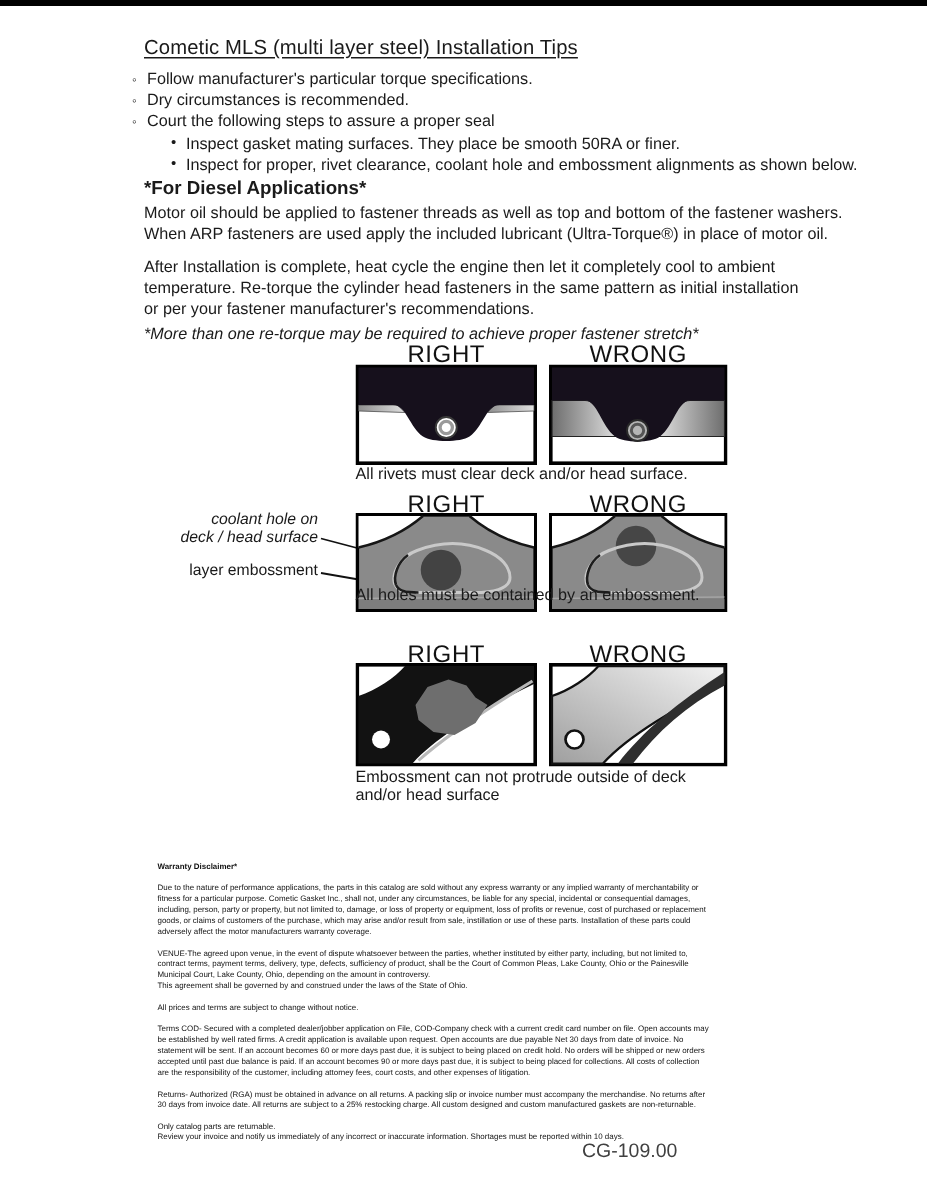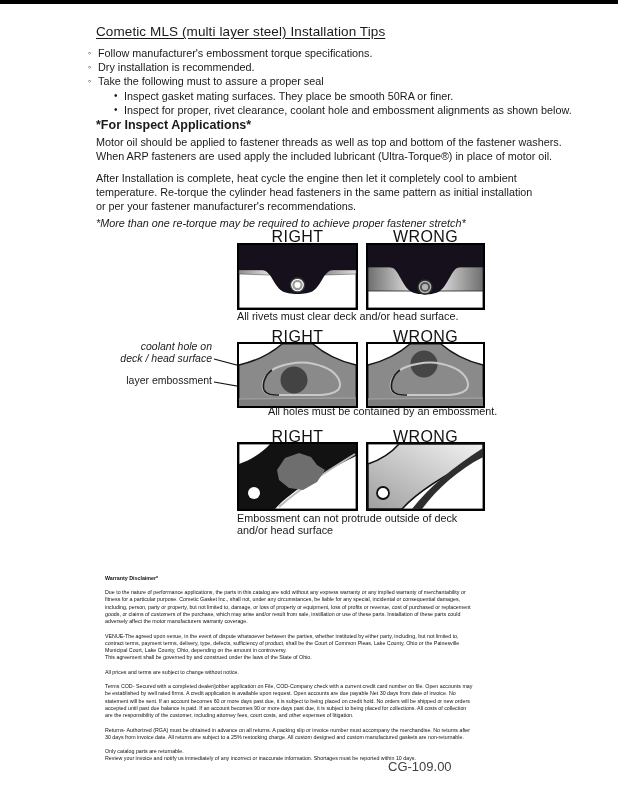--- a/index.html
+++ b/index.html
@@ -37,41 +37,41 @@
 
 <div class="page">
 
   <div class="topbar"></div>
 
   <div class="title">Cometic MLS (multi layer steel) Installation Tips</div>
 
   <div class="tips">
     <div class="tip-row">
       <span class="marker">◦</span>
-      <span>Follow manufacturer's embossment torque specifications.</span>
+      <span>Follow manufacturer's particular torque specifications.</span>
     </div>
     <div class="tip-row">
       <span class="marker">◦</span>
-      <span>Dry installation is recommended.</span>
+      <span>Dry circumstances is recommended.</span>
     </div>
     <div class="tip-row">
       <span class="marker">◦</span>
-      <span>Take the following must to assure a proper seal</span>
+      <span>Court the following steps to assure a proper seal</span>
     </div>
     <div class="tip-row sub">
       <span class="marker">•</span>
       <span>Inspect gasket mating surfaces.  They place be smooth 50RA or finer.</span>
     </div>
     <div class="tip-row sub">
       <span class="marker">•</span>
       <span>Inspect for proper, rivet clearance, coolant hole and embossment alignments as shown below.</span>
     </div>
   </div>
 
-  <div class="diesel-heading">*For Inspect Applications*</div>
+  <div class="diesel-heading">*For Diesel Applications*</div>
   <div class="para p1">Motor oil should be applied to fastener threads as well as top and bottom of the fastener washers.
 When ARP fasteners are used apply the included lubricant (Ultra-Torque®) in place of motor oil.</div>
   <div class="para p2">After Installation is complete, heat cycle the engine then let it completely cool to ambient
 temperature. Re-torque the cylinder head fasteners in the same pattern as initial installation
 or per your fastener manufacturer's recommendations.</div>
   <div class="para pnote">*More than one re-torque may be required to achieve proper fastener stretch*</div>
 
   <div class="dlabel" style="left:237px;top:228px;width:121px;">RIGHT</div>
   <div class="dlabel" style="left:366px;top:228px;width:119px;">WRONG</div>
 
@@ -152,21 +152,21 @@
       <path d="M75 2 C82 8 96 18 117 23" fill="none" stroke="#161616" stroke-width="1.6"></path>
       <rect x="2" y="57" width="115" height="7" fill="#7d7d7d"></rect>
       <line x1="2" y1="57" x2="117" y2="56" stroke="#a5a5a5" stroke-width="1"></line>
       <circle cx="58" cy="22" r="13.5" fill="#464646"></circle>
       <path d="M25 47 C23 40 29 29 40 25 C56 19 72 19 86 25 C96 29 102 36 102 43 C102 49 96 52 83 53 L37 53 C29 53 27 51 25 47 Z" fill="none" stroke="#c9c9c9" stroke-width="2"></path>
       <path d="M26 48 C24 42 27 33 34 28" fill="none" stroke="#1d1d1d" stroke-width="1.7"></path>
       <path d="M26 48 C28 52 32 53 41 53" fill="none" stroke="#1d1d1d" stroke-width="1.7"></path>
     </svg>
   </div>
 
-  <div class="dcaption" style="top:406px;margin-left:31px;">All holes must be contained by an embossment.</div>
+  <div class="dcaption" style="top:392px;">All holes must be contained by an embossment.</div>
 
   <div class="dlabel" style="left:237px;top:428px;width:121px;">RIGHT</div>
   <div class="dlabel" style="left:366px;top:428px;width:119px;">WRONG</div>
 
   <div class="dbox" style="left:237px;top:442px;">
     <svg width="121" height="69" viewBox="0 0 121 69">
       <rect x="1.2" y="1.2" width="118.6" height="66.6" fill="#fff" stroke="#000" stroke-width="2.4"></rect>
       <path d="M2 22 C14 18 26 10 33 2 H119 V14 C90 28 55 48 38 67 H2 Z" fill="#121212"></path>
       <path d="M42 65 C62 47 90 29 118 12" fill="none" stroke="#b9b9b9" stroke-width="2"></path>
       <polygon points="40,28 48,16 62,11 74,15 80,23 88,28 80,40 66,48 52,46 42,38" fill="#6e6e6e"></polygon>

